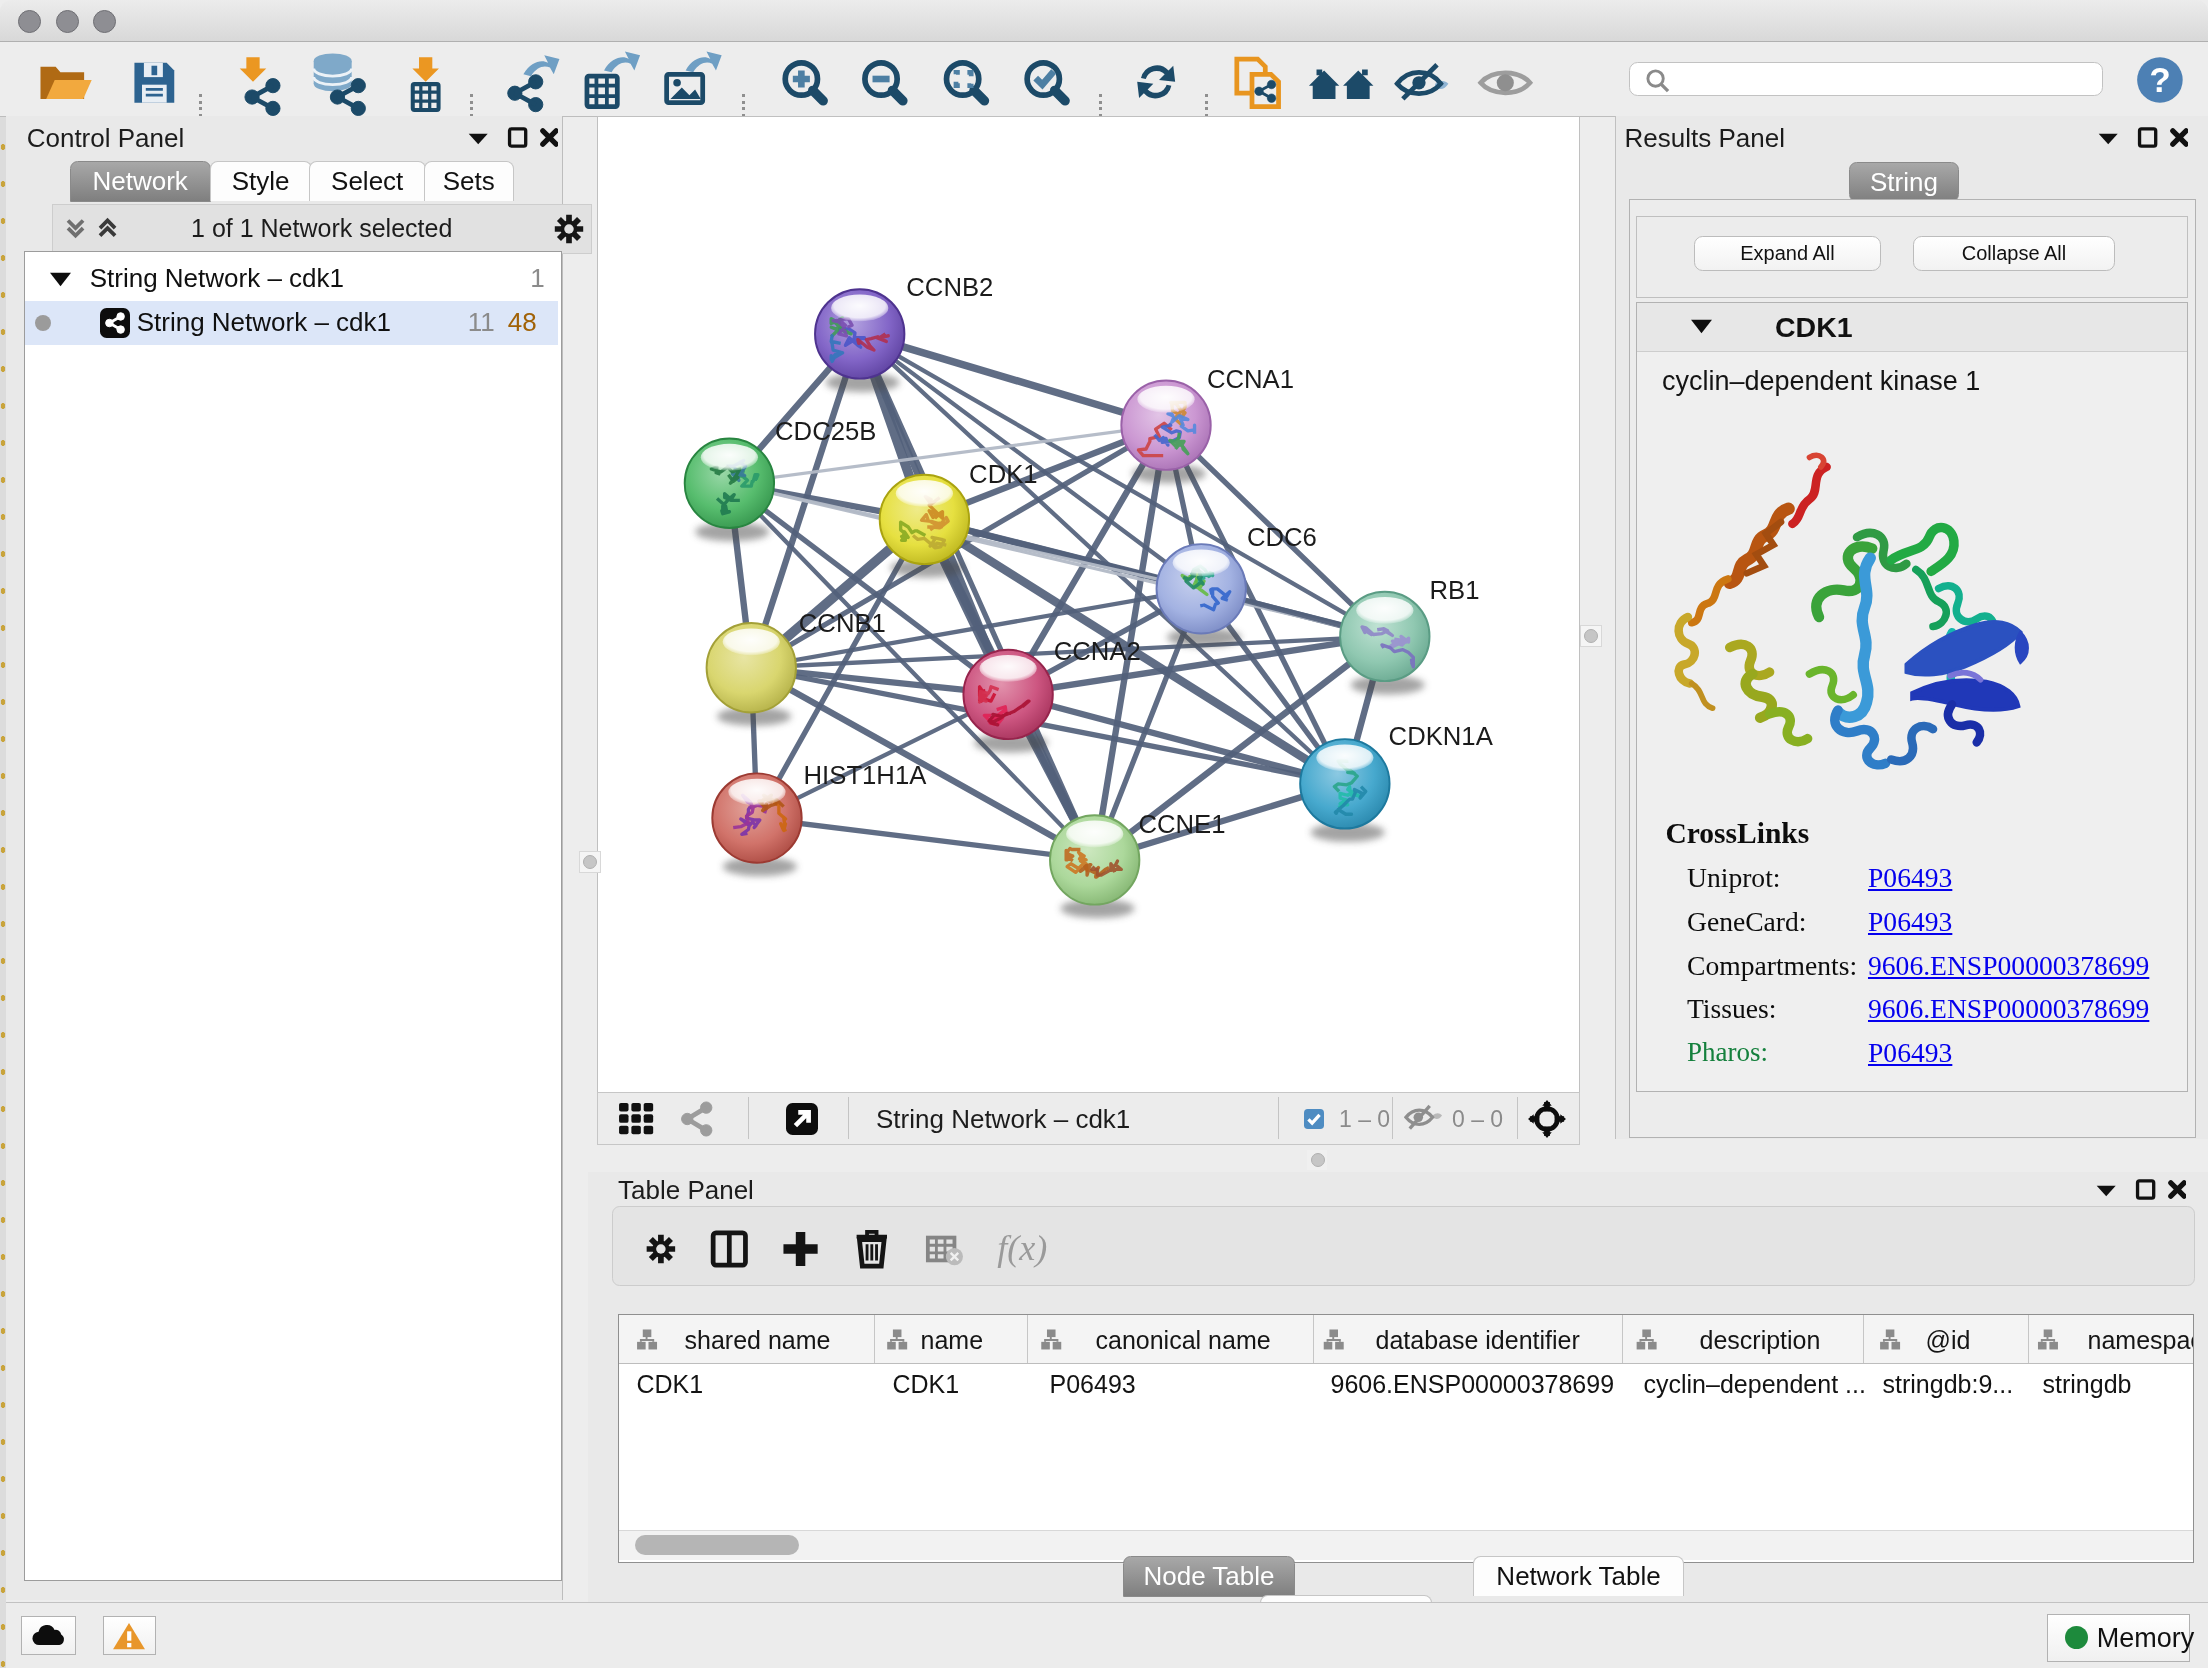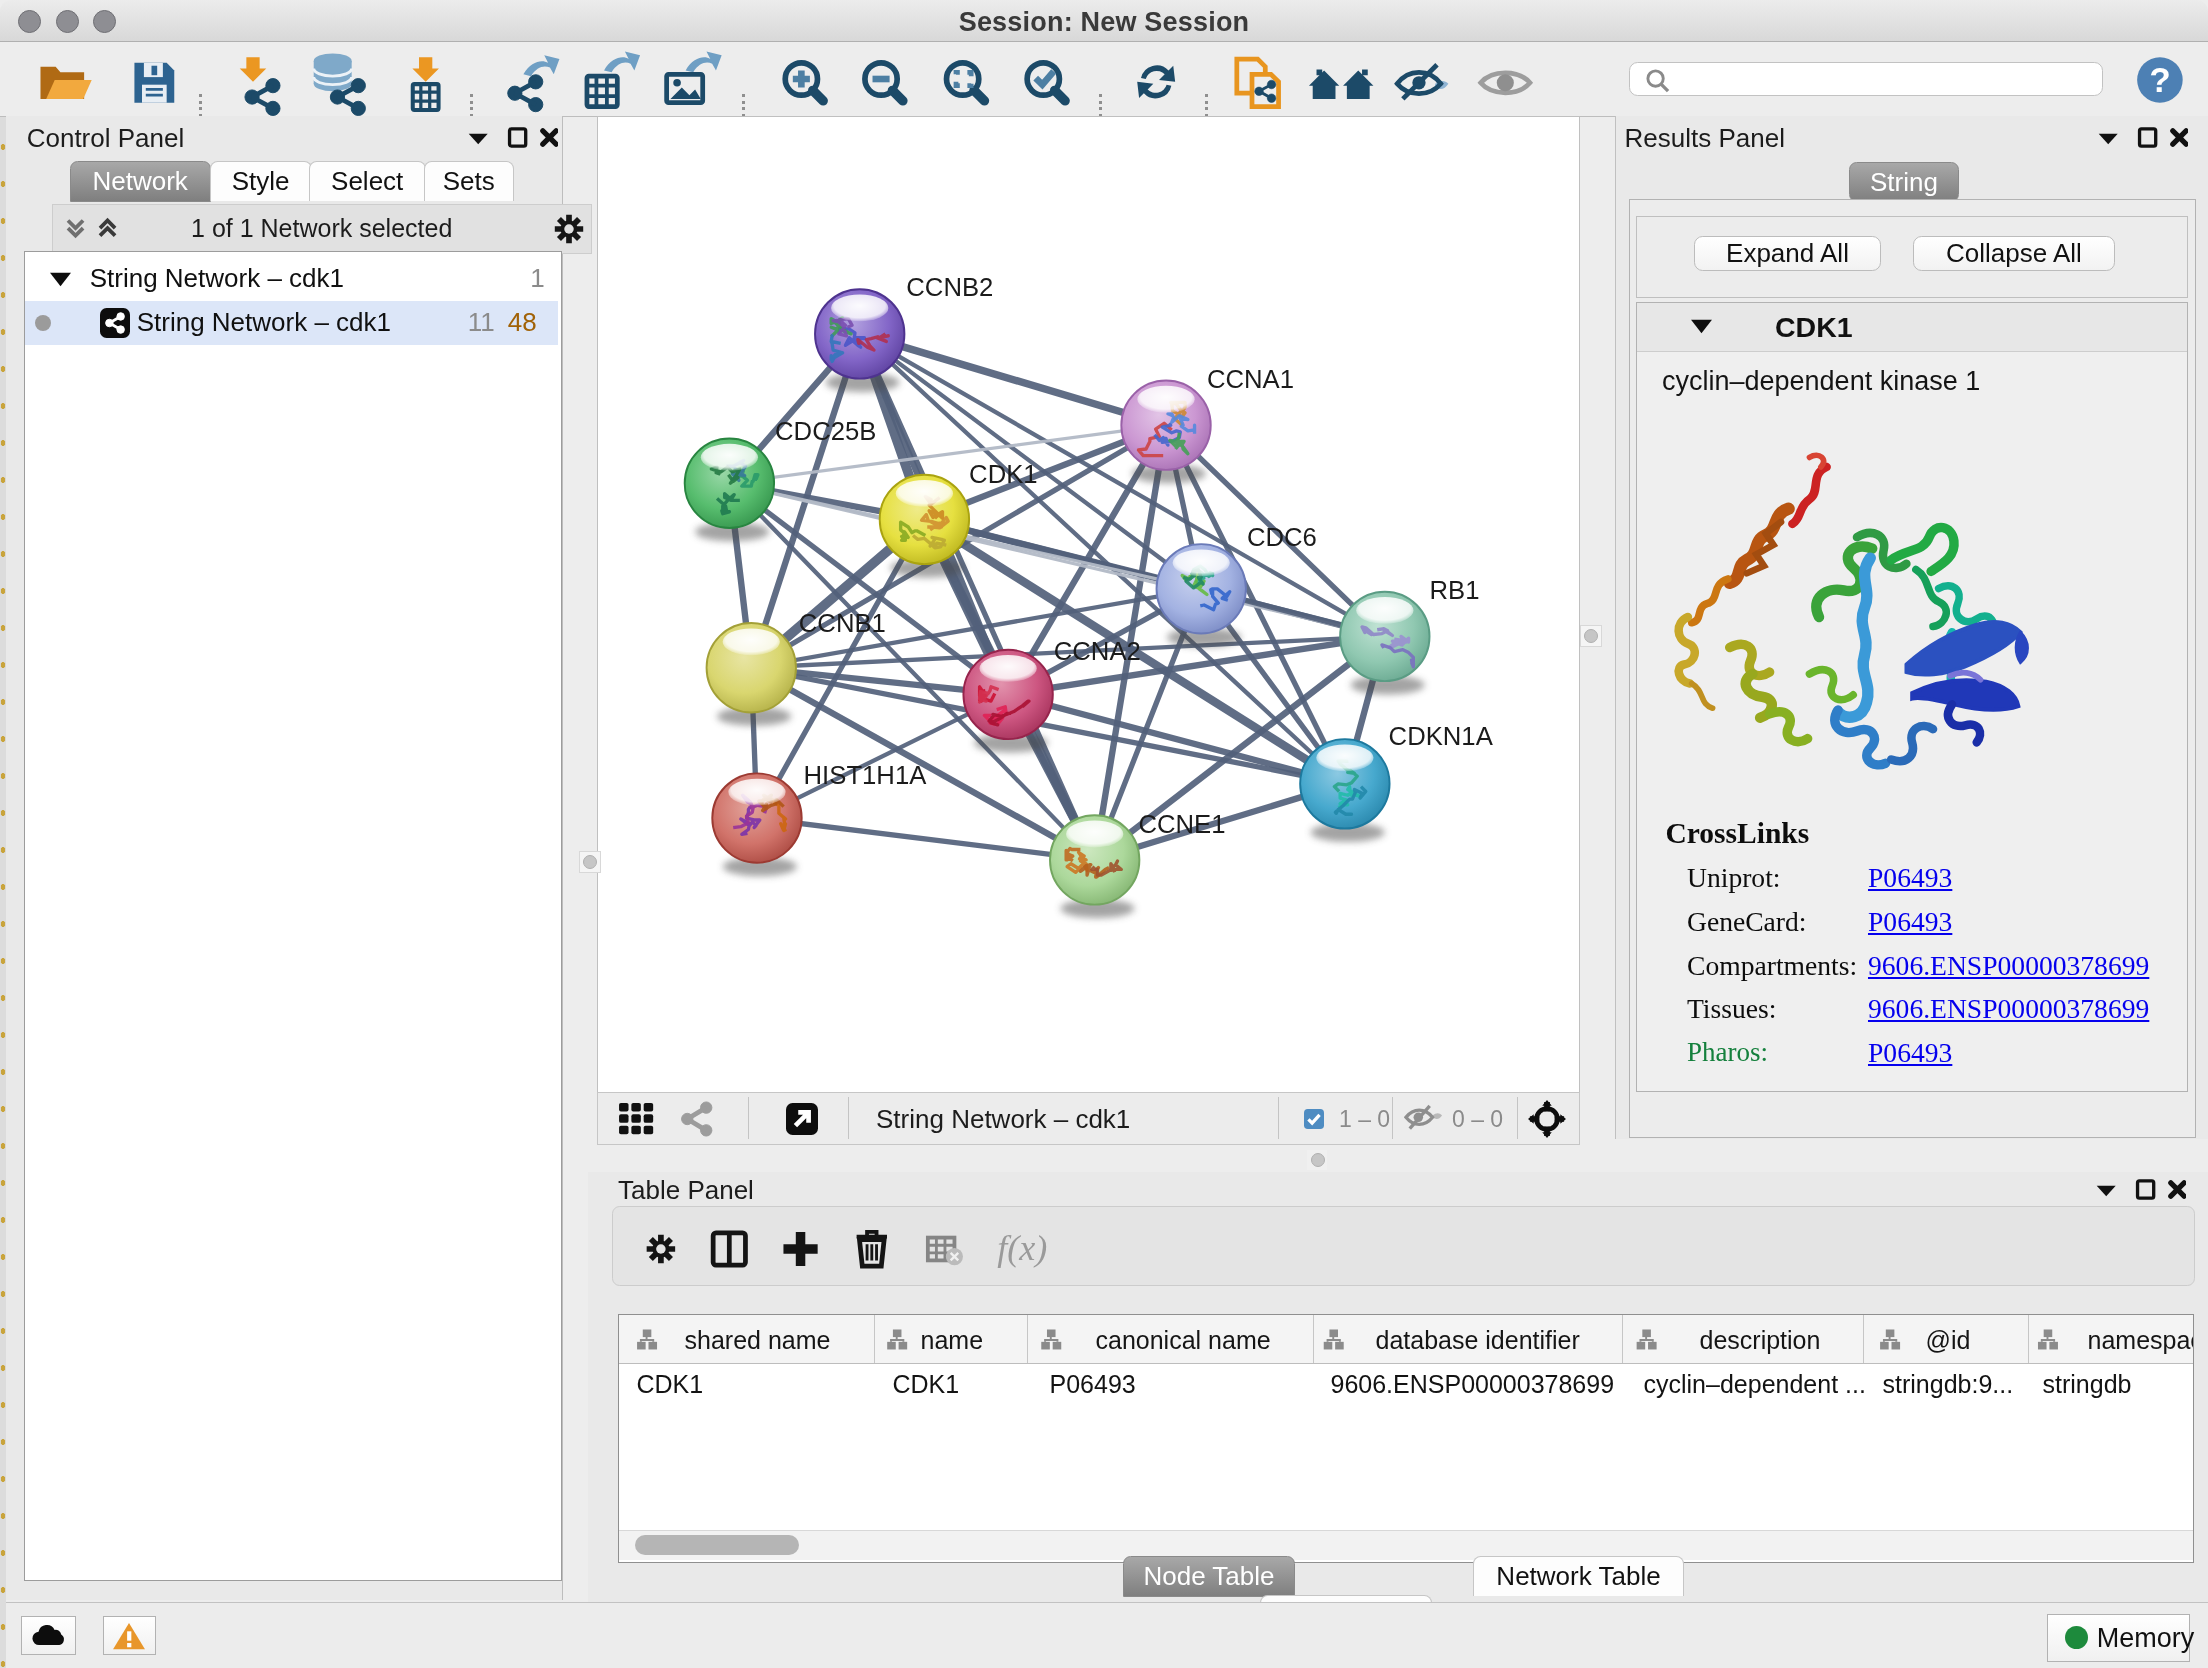--- a/index.html
+++ b/index.html
@@ -22,21 +22,21 @@
 #cp-subbar{left:18px;top:88px;width:538px;height:48px;background:#e1e1e1;border:1px solid #cdcdcd;margin-left:28px;}
 #cp-list{left:18px;top:135px;width:536px;height:1328px;background:#fff;border:1.9px solid #9c9c9c;}
 .cprow{left:0;width:533px;height:44px;}
 
 #canvas{left:597px;top:116px;width:981px;height:976px;background:#ffffff;border:1px solid #c0c0c0;}
 #netbar{left:597px;top:1092px;width:981px;height:51px;background:#ececec;border:1px solid #c6c6c6;}
 .nsep{top:3.8px;width:0px;height:42px;border-left:1.9px solid #c4c4c4;}
 
 #rpanel{left:1615px;top:116px;width:593px;height:1023px;background:#e9e9e9;border-left:1.9px solid #c0c0c0;}
 #rbox{left:13.3px;top:83px;width:565px;height:937px;background:#ececec;border:1.9px solid #b2b2b2;}
-.btn{position:absolute;background:linear-gradient(#ffffff,#f2f2f2);border:1.9px solid #bcbcbc;border-radius:8.6px;font-size:26px;color:#111;text-align:center;}
+.btn{position:absolute;background:linear-gradient(#ffffff,#f2f2f2);border:1.9px solid #bcbcbc;border-radius:8.6px;font-size:20px;color:#111;text-align:center;}
 
 #tpanel{left:588px;top:1172px;width:1621px;height:1377px;background:#e9e9e9;}
 #ttool{left:24px;top:34px;width:1581px;height:78px;background:#e4e4e4;border:1px solid #cccccc;border-radius:7.6px;}
 #ttable{left:29.5px;top:118px;width:1574px;height:247px;background:#ffffff;border:1.9px solid #8f8f8f;overflow:hidden;margin-top:24px;}
 .thead{height:48px;background:#f4f4f4;border-bottom:1.9px solid #bdbdbd;}
 .tcol{position:absolute;top:0;height:48px;border-right:1.9px solid #c6c6c6;}
 .tct{position:absolute;top:11.4px;font-size:25px;color:#151515;}
 
 #statusbar{left:5.7px;top:1602px;width:2203px;height:67px;background:#ececec;border-top:1.9px solid #c2c2c2;}
 .sbtn{position:absolute;background:linear-gradient(#ffffff,#f0f0f0);border:1.9px solid #b2b2b2;}
@@ -45,21 +45,20 @@
 </style>
 </head>
 <body>
 <div id="root">
   <div id="leftstrip" class="abs"></div>
 
   <div id="titlebar" class="abs">
     <div class="abs tl" style="left:18px;"></div>
     <div class="abs tl" style="left:56px;"></div>
     <div class="abs tl" style="left:93px;"></div>
-    <div id="title" class="abs">Session: New Session</div>
   </div>
 
   <div id="toolbar" class="abs">
     <svg id="tb-icons" class="abs" style="left:0;top:0;" width="2208" height="74" viewBox="0 0 2322 78" xmlns="http://www.w3.org/2000/svg">
       <defs>
         <g id="shareg">
           <circle cx="-11" cy="0" r="7.5"></circle>
             <circle cx="11" cy="-12" r="7.5"></circle>
             <circle cx="11" cy="12" r="7.5"></circle>
           <path d="M-11 0 L11 -12 M-11 0 L11 12" stroke-width="5" fill="none"></path>

